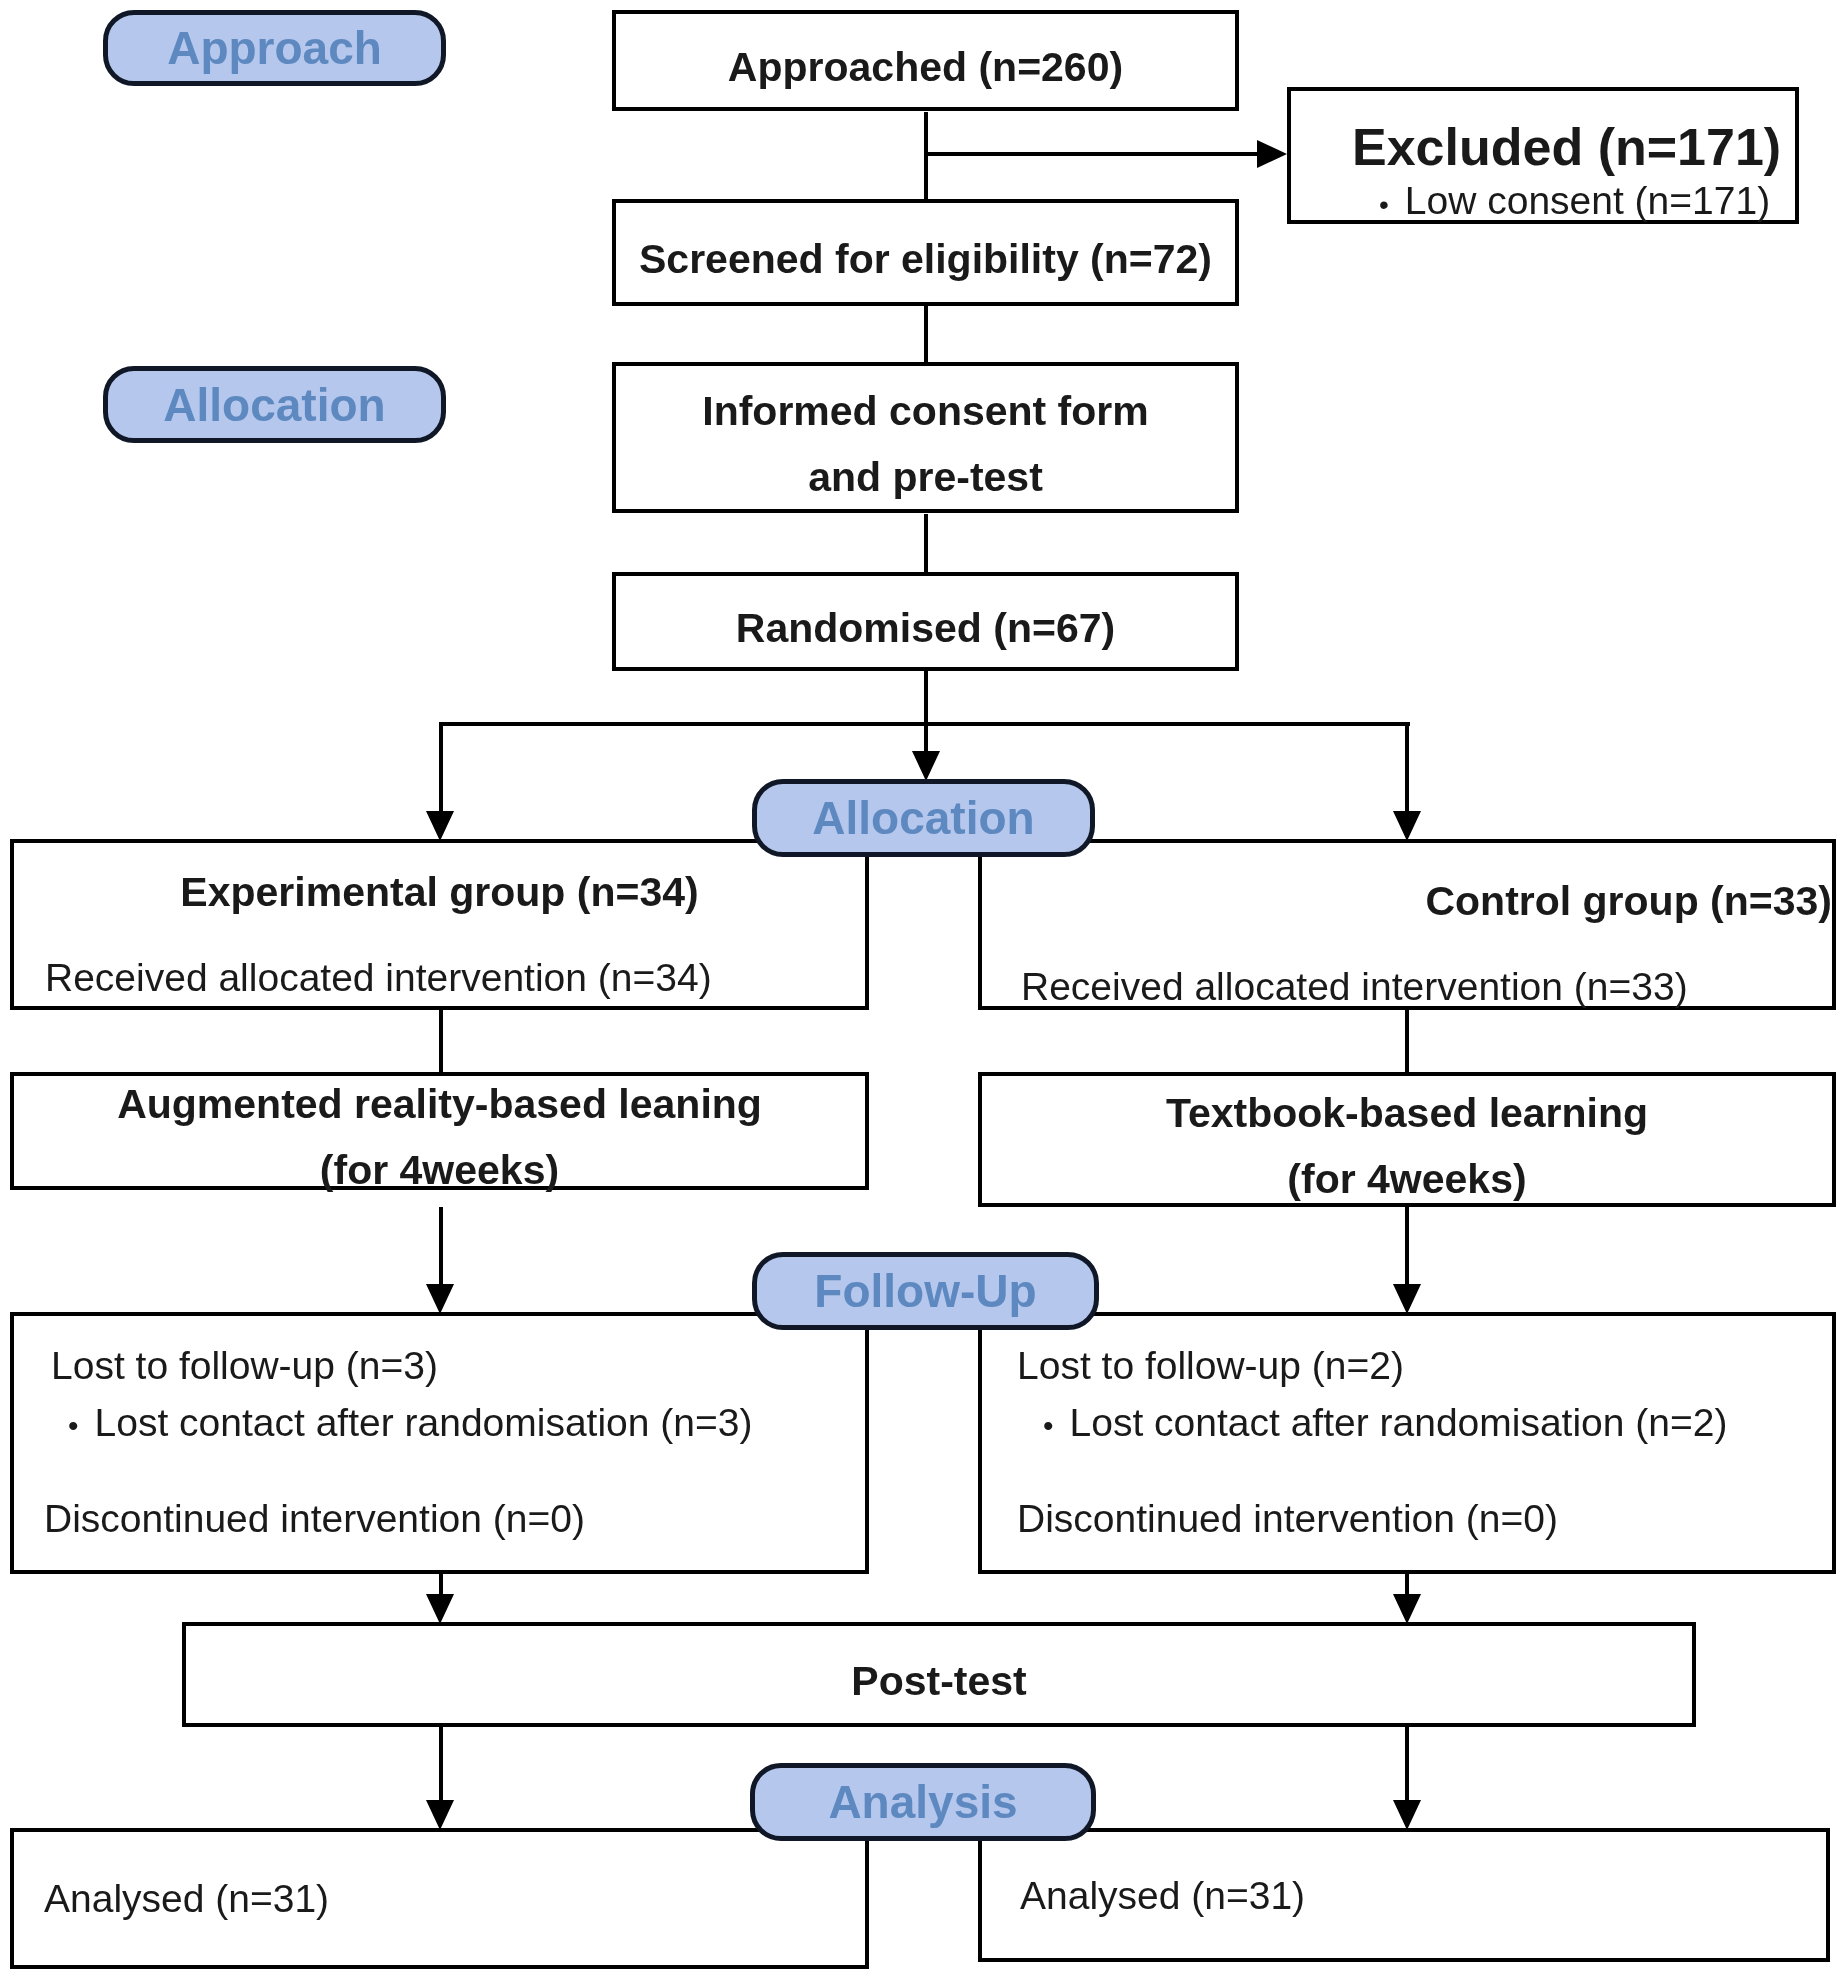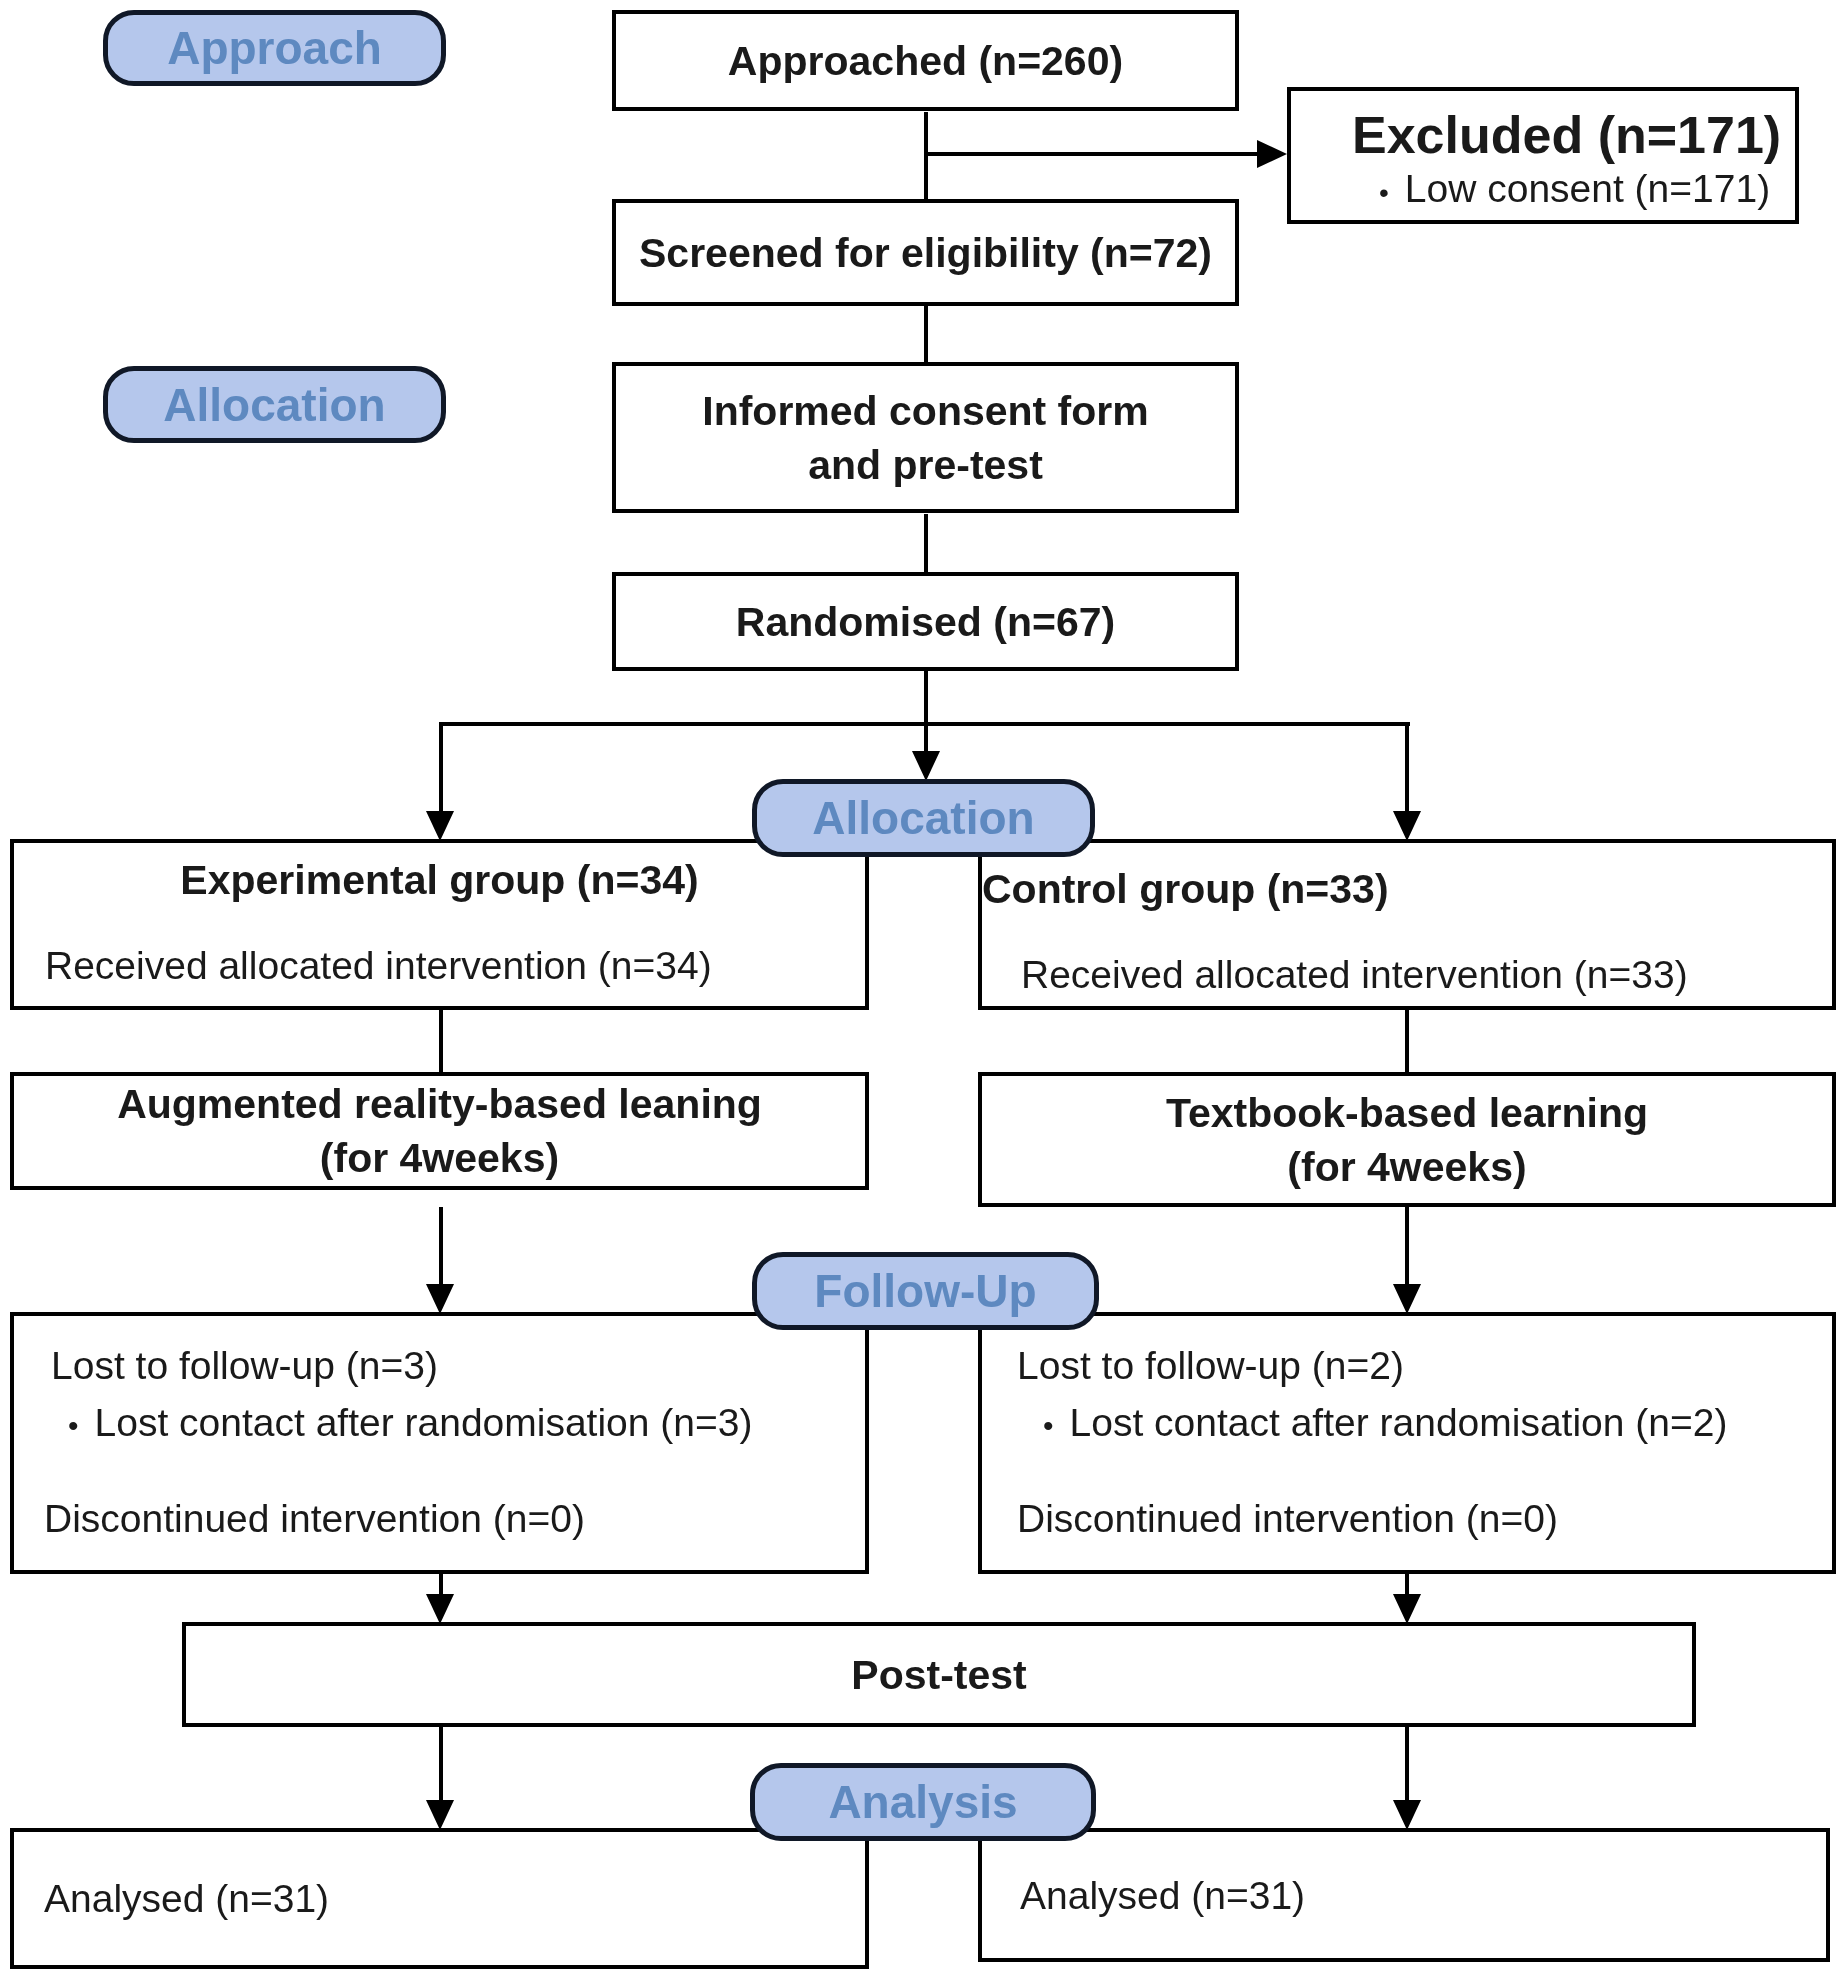--- a/index.html
+++ b/index.html
@@ -13,21 +13,21 @@
     background:var(--background);
     font-family:"Liberation Sans", sans-serif; color:var(--text);
   }
   
   .box{
     position:absolute; box-sizing:border-box;
     background:var(--box-fill); border:4px solid var(--box-border);
     z-index:2;
   }
   .box.center{display:flex; flex-direction:column; align-items:center; justify-content:center; text-align:center;}
-  .title{font-weight:bold; font-size:41px; line-height:54px; white-space:nowrap;}
+  .title{font-weight:bold; font-size:41px; line-height:54px; white-space:nowrap;margin-top:12px;}
   .body-text{font-size:39px; line-height:57px; white-space:nowrap;}
   .bullet-line{display:flex; align-items:baseline;}
   .bullet-glyph{margin-right:16px;}
   
   .stage-label{
     position:absolute; box-sizing:border-box; z-index:5;
     background:var(--label-fill); border:5.4px solid var(--label-border); border-radius:31px;
     display:flex; align-items:center; justify-content:center;
     font-weight:bold; font-size:46px; color:var(--label-text); white-space:nowrap;
   }
@@ -114,21 +114,21 @@
   <div class="box center" style="left:612px;top:572px;width:627px;height:99px">
     <div class="title">Randomised (n=67)</div>
   </div>
 
   <div class="box" style="left:10px;top:839px;width:859px;height:171px;padding-top:11px">
     <div class="title" style="text-align:center;line-height:53px">Experimental group (n=34)</div>
     <div class="body-text" style="margin-top:30px;padding-left:31px">Received allocated intervention (n=34)</div>
   </div>
 
   <div class="box" style="left:978px;top:839px;width:858px;height:171px;padding-top:19.6px">
-    <div class="title" style="text-align:left;line-height:53px">Control group (n=33)</div>
+    <div class="title" style="text-align:right;line-height:53px">Control group (n=33)</div>
     <div class="body-text" style="margin-top:30px;padding-left:39px">Received allocated intervention (n=33)</div>
   </div>
 
   <div class="box center" style="left:10px;top:1072px;width:859px;height:118px">
     <div class="title">Augmented reality-based leaning</div>
     <div class="title">(for 4weeks)</div>
   </div>
 
   <div class="box center" style="left:978px;top:1072px;width:858px;height:135px">
     <div class="title">Textbook-based learning</div>

